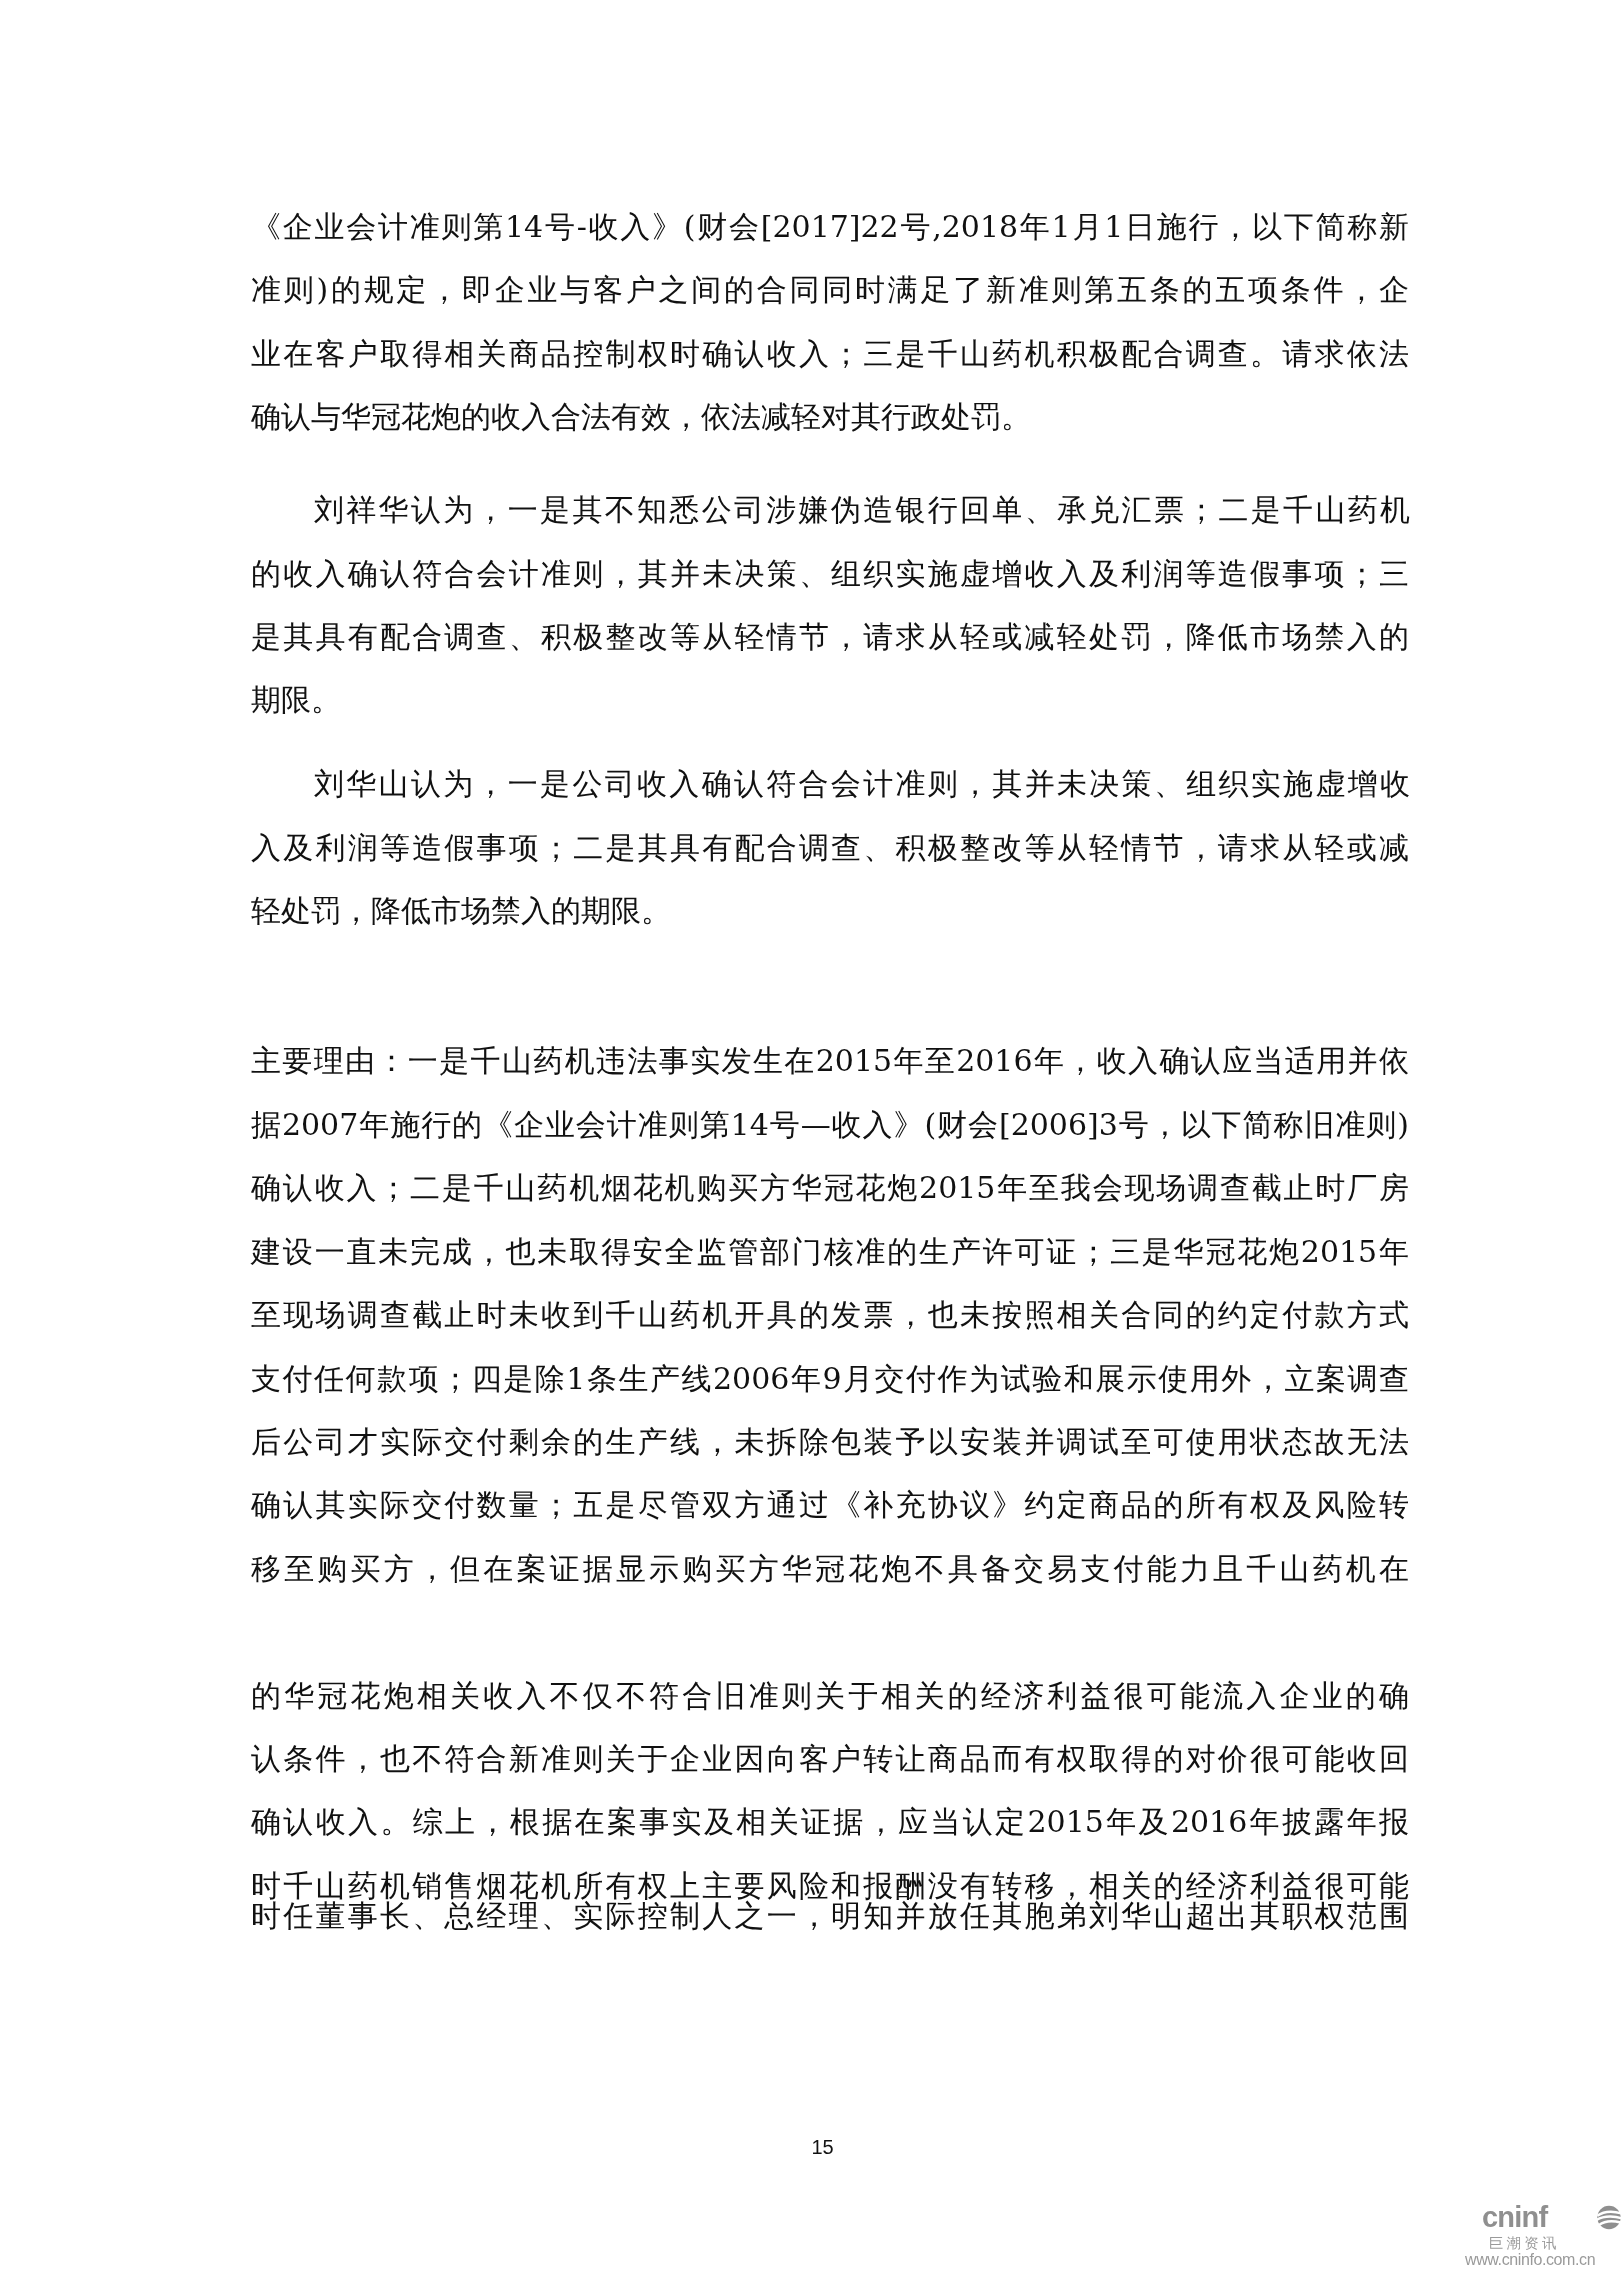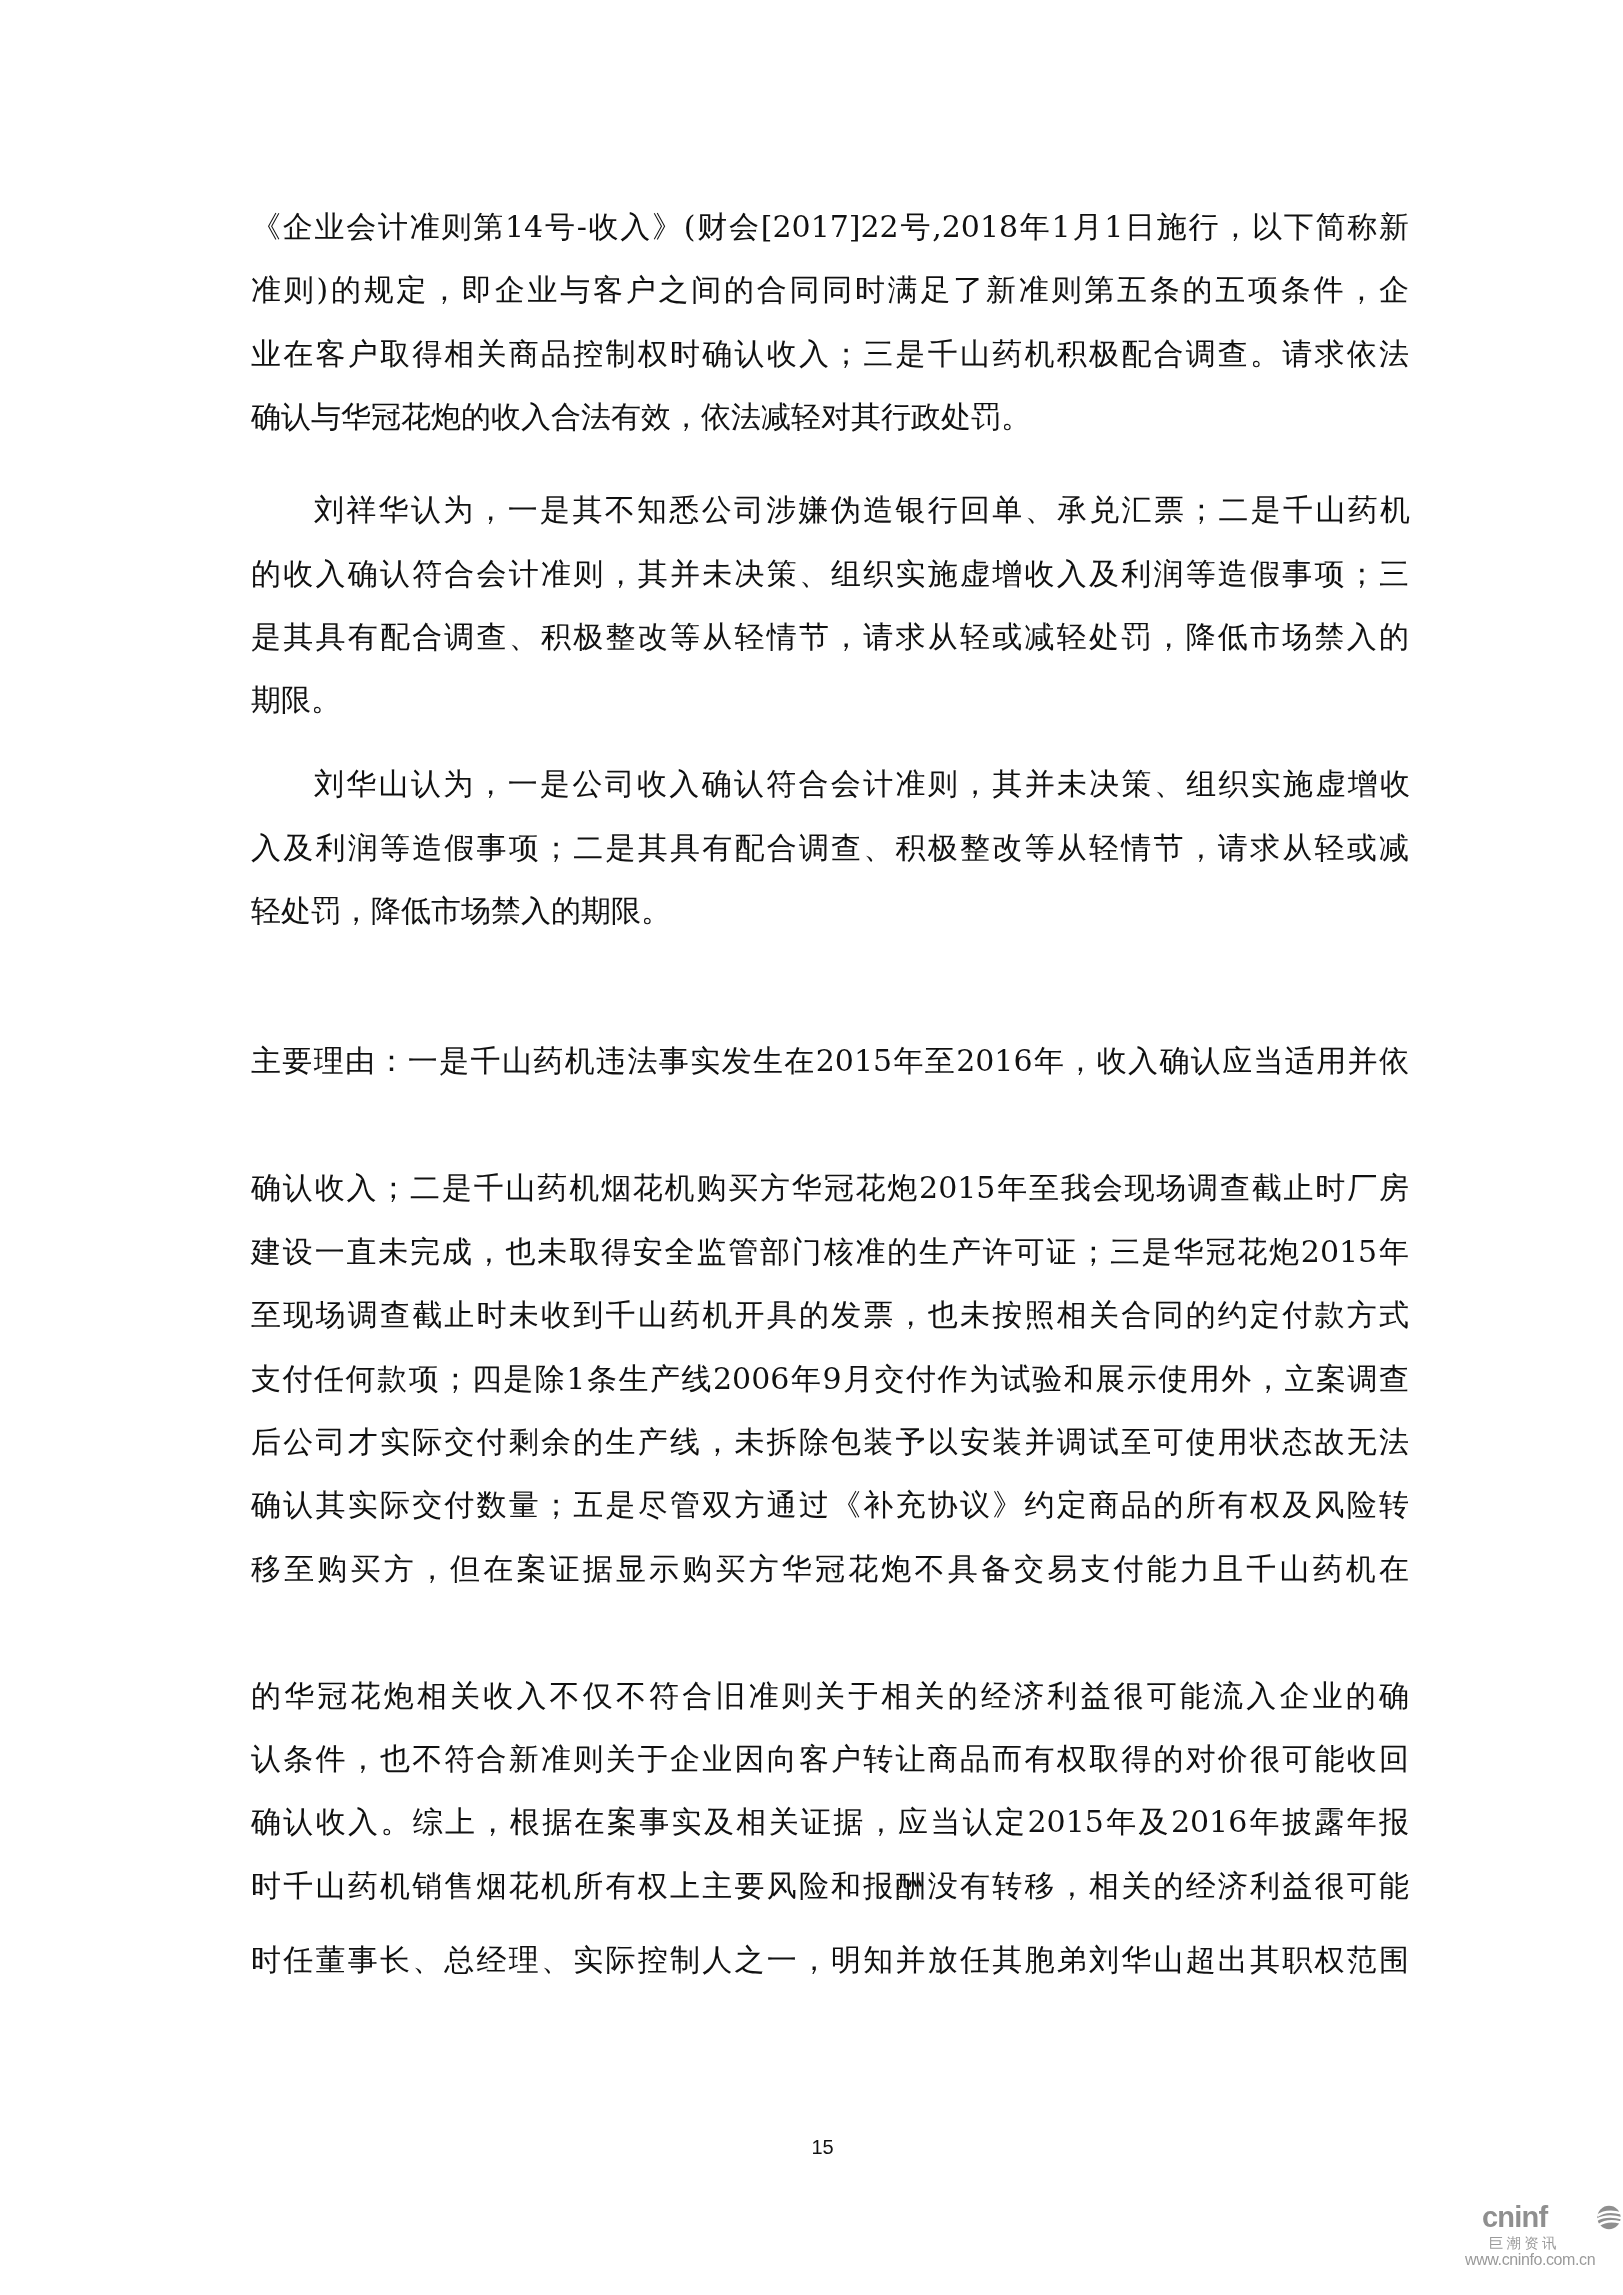--- a/index.html
+++ b/index.html
@@ -34,32 +34,33 @@
   <div class="line full indent" style="top:491px">刘祥华认为，一是其不知悉公司涉嫌伪造银行回单、承兑汇票；二是千山药机</div>
   <div class="line full" style="top:555px">的收入确认符合会计准则，其并未决策、组织实施虚增收入及利润等造假事项；三</div>
   <div class="line full" style="top:618px">是其具有配合调查、积极整改等从轻情节，请求从轻或减轻处罚，降低市场禁入的</div>
   <div class="line" style="top:681px">期限。</div>
 
   <div class="line full indent" style="top:765px">刘华山认为，一是公司收入确认符合会计准则，其并未决策、组织实施虚增收</div>
   <div class="line full" style="top:829px">入及利润等造假事项；二是其具有配合调查、积极整改等从轻情节，请求从轻或减</div>
   <div class="line" style="top:892px">轻处罚，降低市场禁入的期限。</div>
 
   <div class="line full" style="top:1042px">主要理由：一是千山药机违法事实发生在2015年至2016年，收入确认应当适用并依</div>
+  <div class="line full" style="top:1106px">据2007年施行的《企业会计准则第14号—收入》(财会[2006]3号，以下简称旧准则)</div>
   <div class="line full" style="top:1169px">确认收入；二是千山药机烟花机购买方华冠花炮2015年至我会现场调查截止时厂房</div>
   <div class="line full" style="top:1233px">建设一直未完成，也未取得安全监管部门核准的生产许可证；三是华冠花炮2015年</div>
   <div class="line full" style="top:1296px">至现场调查截止时未收到千山药机开具的发票，也未按照相关合同的约定付款方式</div>
   <div class="line full" style="top:1360px">支付任何款项；四是除1条生产线2006年9月交付作为试验和展示使用外，立案调查</div>
   <div class="line full" style="top:1423px">后公司才实际交付剩余的生产线，未拆除包装予以安装并调试至可使用状态故无法</div>
   <div class="line full" style="top:1486px">确认其实际交付数量；五是尽管双方通过《补充协议》约定商品的所有权及风险转</div>
   <div class="line full" style="top:1550px">移至购买方，但在案证据显示购买方华冠花炮不具备交易支付能力且千山药机在</div>
   <div class="line full" style="top:1677px">的华冠花炮相关收入不仅不符合旧准则关于相关的经济利益很可能流入企业的确</div>
   <div class="line full" style="top:1740px">认条件，也不符合新准则关于企业因向客户转让商品而有权取得的对价很可能收回</div>
   <div class="line full" style="top:1803px">确认收入。综上，根据在案事实及相关证据，应当认定2015年及2016年披露年报</div>
   <div class="line full" style="top:1867px">时千山药机销售烟花机所有权上主要风险和报酬没有转移，相关的经济利益很可能</div>
-  <div class="line full" style="top:1941px">时任董事长、总经理、实际控制人之一，明知并放任其胞弟刘华山超出其职权范围</div>
+  <div class="line full" style="top:1897px">时任董事长、总经理、实际控制人之一，明知并放任其胞弟刘华山超出其职权范围</div>
 
   <div class="page-number">15</div>
 
   <div class="logo">
     <div class="logo-top">
       <span class="logo-word">cninf</span>
       <svg class="logo-icon" viewBox="0 0 36 30">
         <circle cx="18" cy="15" r="14" fill="#8f8f8f"></circle>
         <path d="M4 13 C 12 7, 22 7, 33 10" stroke="#ffffff" stroke-width="3" fill="none"></path>
         <path d="M3 18 C 13 12, 23 13, 34 16" stroke="#ffffff" stroke-width="3" fill="none"></path>

